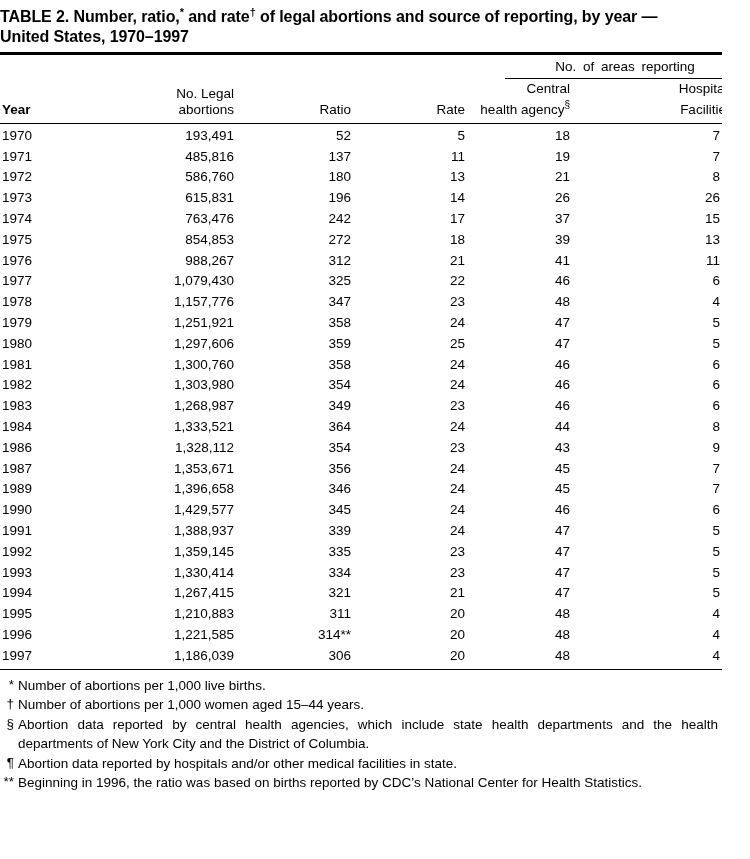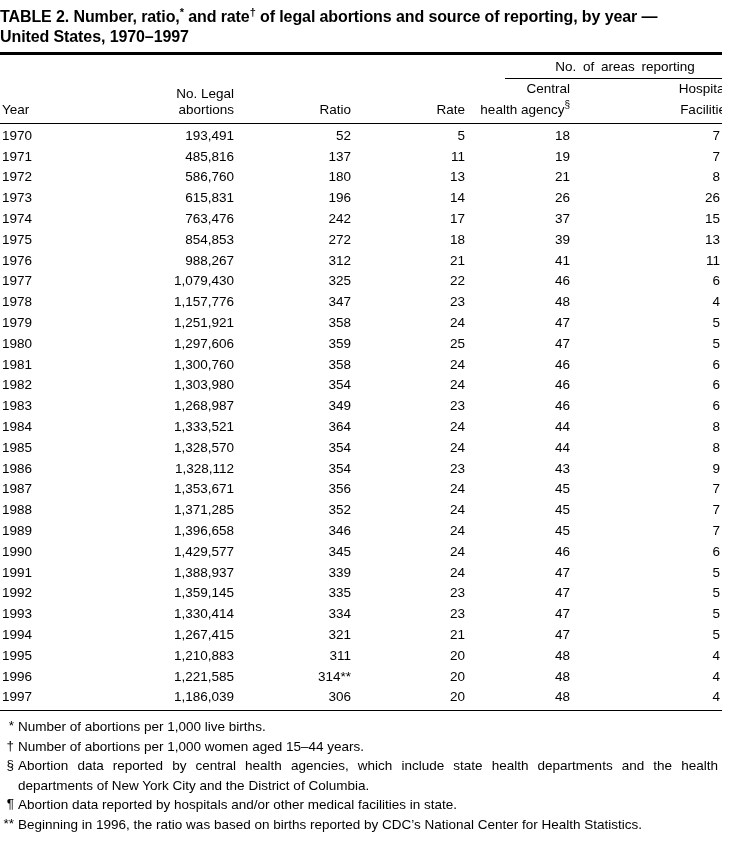--- a/index.html
+++ b/index.html
@@ -45,21 +45,21 @@
     word-spacing: 3px;
     line-height: 16px;
   }
   .col-heads th {
     vertical-align: bottom;
     line-height: 16px;
     padding: 2px 0 5px 0;
     border-bottom: 1.5px solid #000;
   }
   .col-heads th sup { font-size: 10px; }
-  th.h-year { text-align: left; padding-left: 2px; }
+  th.h-year { text-align: left; padding-left: 2px; font-weight: bold; }
   th.h-num  { text-align: right; }
   th.h-abortions { padding-right: 1px; }
   th.h-ratio { padding-right: 2px; }
   th.h-rate  { padding-right: 1px; }
   th.h-central { padding-right: 2px; }
   th.h-hospitals { padding-right: 12px; }
   tbody td {
     line-height: 20.8px;
     padding: 0;
     white-space: nowrap;
@@ -255,55 +255,39 @@
 
     <tr>
       <td class="c-year">1984</td>
       <td class="c-num">1,333,521</td>
       <td class="c-num">364</td>
       <td class="c-num">24</td>
       <td class="c-num">44</td>
       <td class="c-num">8</td>
     </tr>
 
-    <tr>
-      <td class="c-year">1985</td>
-      <td class="c-num">1,328,570</td>
-      <td class="c-num">354</td>
-      <td class="c-num">24</td>
-      <td class="c-num">44</td>
-      <td class="c-num">8</td>
-    </tr>
 
     <tr>
       <td class="c-year">1986</td>
       <td class="c-num">1,328,112</td>
       <td class="c-num">354</td>
       <td class="c-num">23</td>
       <td class="c-num">43</td>
       <td class="c-num">9</td>
     </tr>
 
     <tr>
       <td class="c-year">1987</td>
       <td class="c-num">1,353,671</td>
       <td class="c-num">356</td>
       <td class="c-num">24</td>
       <td class="c-num">45</td>
       <td class="c-num">7</td>
     </tr>
 
-    <tr>
-      <td class="c-year">1988</td>
-      <td class="c-num">1,371,285</td>
-      <td class="c-num">352</td>
-      <td class="c-num">24</td>
-      <td class="c-num">45</td>
-      <td class="c-num">7</td>
-    </tr>
 
     <tr>
       <td class="c-year">1989</td>
       <td class="c-num">1,396,658</td>
       <td class="c-num">346</td>
       <td class="c-num">24</td>
       <td class="c-num">45</td>
       <td class="c-num">7</td>
     </tr>
 

